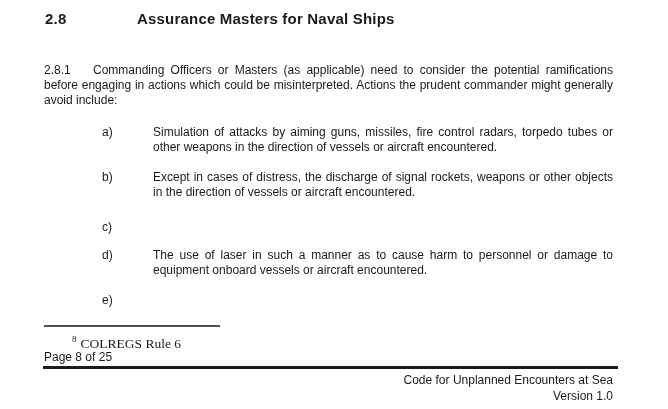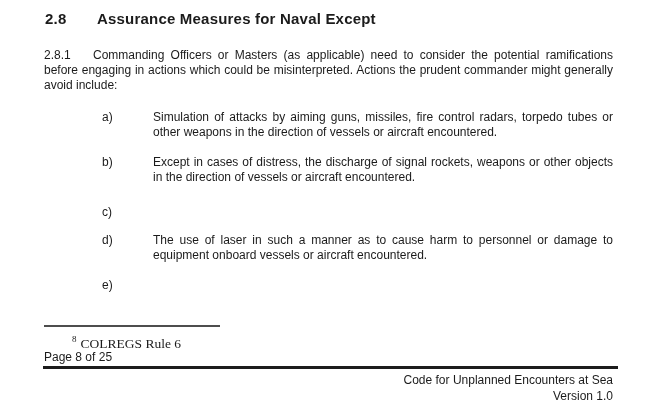--- a/index.html
+++ b/index.html
@@ -20,26 +20,27 @@
   .content {
     padding-top: 10px;
   }
   .heading {
     display: flex;
     margin: 0 55px 0 45px;
     font-size: 15px;
     font-weight: bold;
     line-height: 17px;
     letter-spacing: 0.2px;
+    gap: 40px;
   }
   .heading-number {
     flex: 0 0 52px;
   }
   .para {
-    margin: 21px 55px 0 44px;
+    margin: 36px 55px 0 44px;
     font-size: 12px;
     line-height: 15px;
     text-align: justify;
   }
   .para-number {
     display: inline-block;
     width: 49px;
   }
   .list {
     margin: 0 55px 0 44px;
@@ -109,21 +110,21 @@
   }
 </style>
 </head>
 <body>
 
 <div class="page">
   <div class="content">
 
     <div class="heading">
       <span class="heading-number">2.8</span>
-      <span class="heading-title">Assurance Measures for Naval Except</span>
+      <span class="heading-title">Assurance Masters for Naval Ships</span>
     </div>
 
     <p class="para"><span class="para-number">2.8.1</span><span>Commanding Officers or Masters (as applicable) need to consider the potential ramifications before engaging in actions which could be misinterpreted. Actions the prudent commander might generally avoid include:</span></p>
 
     <div class="list">
       <div class="list-item gap-a">
         <span class="li-label">a)</span>
         <span class="li-text">Simulation of attacks by aiming guns, missiles, fire control radars, torpedo tubes or other weapons in the direction of vessels or aircraft encountered.</span>
       </div>
       <div class="list-item gap-b">

